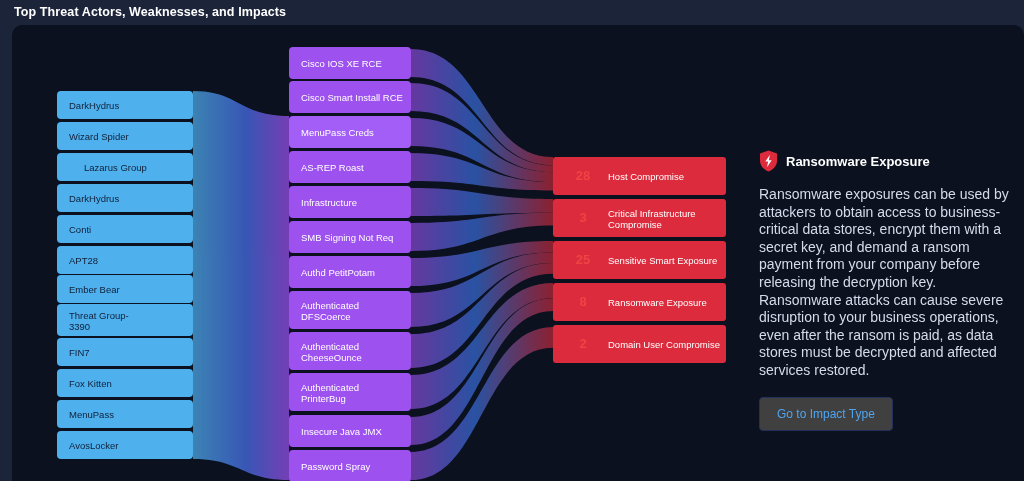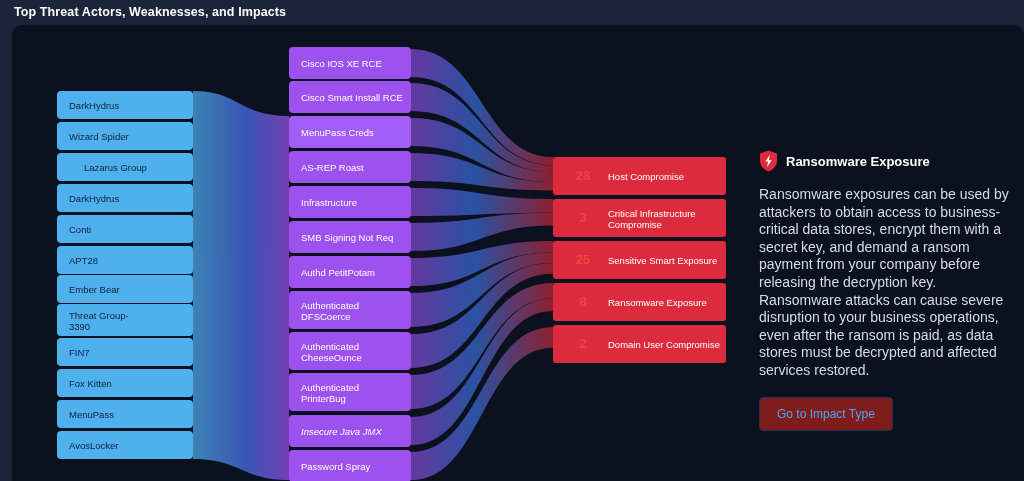--- a/index.html
+++ b/index.html
@@ -60,21 +60,21 @@
   .info-title { font-size: 13px; font-weight: bold; color: #ffffff; }
   .info-body {
     font-size: 14px;
     line-height: 17.6px;
     color: #d4dcec;
   }
   .impact-btn {
     display: inline-block;
     margin-top: 17px;
     padding: 9px 17px;
-    background: #7f1d1d;
+    background: #404040;
     border: 1px solid #23305a;
     border-radius: 4px;
     color: #4ea4f0;
     font-size: 12px;
     cursor: pointer;
   }
 </style>
 </head>
 <body>
 
@@ -185,21 +185,21 @@
           <div class="node-label" style="left: 289px; top: 137px;">AS-REP Roast</div>
           <div class="node-label" style="left: 289px; top: 172px;">Infrastructure</div>
           <div class="node-label" style="left: 289px; top: 207px;">SMB Signing Not Req</div>
           <div class="node-label" style="left: 289px; top: 242px;">Authd PetitPotam</div>
           <div class="node-label" style="left: 289px; top: 274.5px;">Authenticated
 DFSCoerce</div>
           <div class="node-label" style="left: 289px; top: 315.5px;">Authenticated
 CheeseOunce</div>
           <div class="node-label" style="left: 289px; top: 356.5px;">Authenticated
 PrinterBug</div>
-          <div class="node-label" style="left: 289px; top: 401px; font-style: italic;">Insecure Java JMX</div>
+          <div class="node-label" style="left: 289px; top: 401px;">Insecure Java JMX</div>
           <div class="node-label" style="left: 289px; top: 436px;">Password Spray</div>
           <div class="node-count" style="left: 549px; top: 143px; width: 44px;">28</div>
           <div class="node-label" style="left: 596px; top: 146px;">Host Compromise</div>
           <div class="node-count" style="left: 549px; top: 185px; width: 44px;">3</div>
           <div class="node-label" style="left: 596px; top: 182.5px;">Critical Infrastructure
 Compromise</div>
           <div class="node-count" style="left: 549px; top: 227px; width: 44px;">25</div>
           <div class="node-label" style="left: 596px; top: 230px;">Sensitive Smart Exposure</div>
           <div class="node-count" style="left: 549px; top: 269px; width: 44px;">8</div>
           <div class="node-label" style="left: 596px; top: 272px;">Ransomware Exposure</div>

